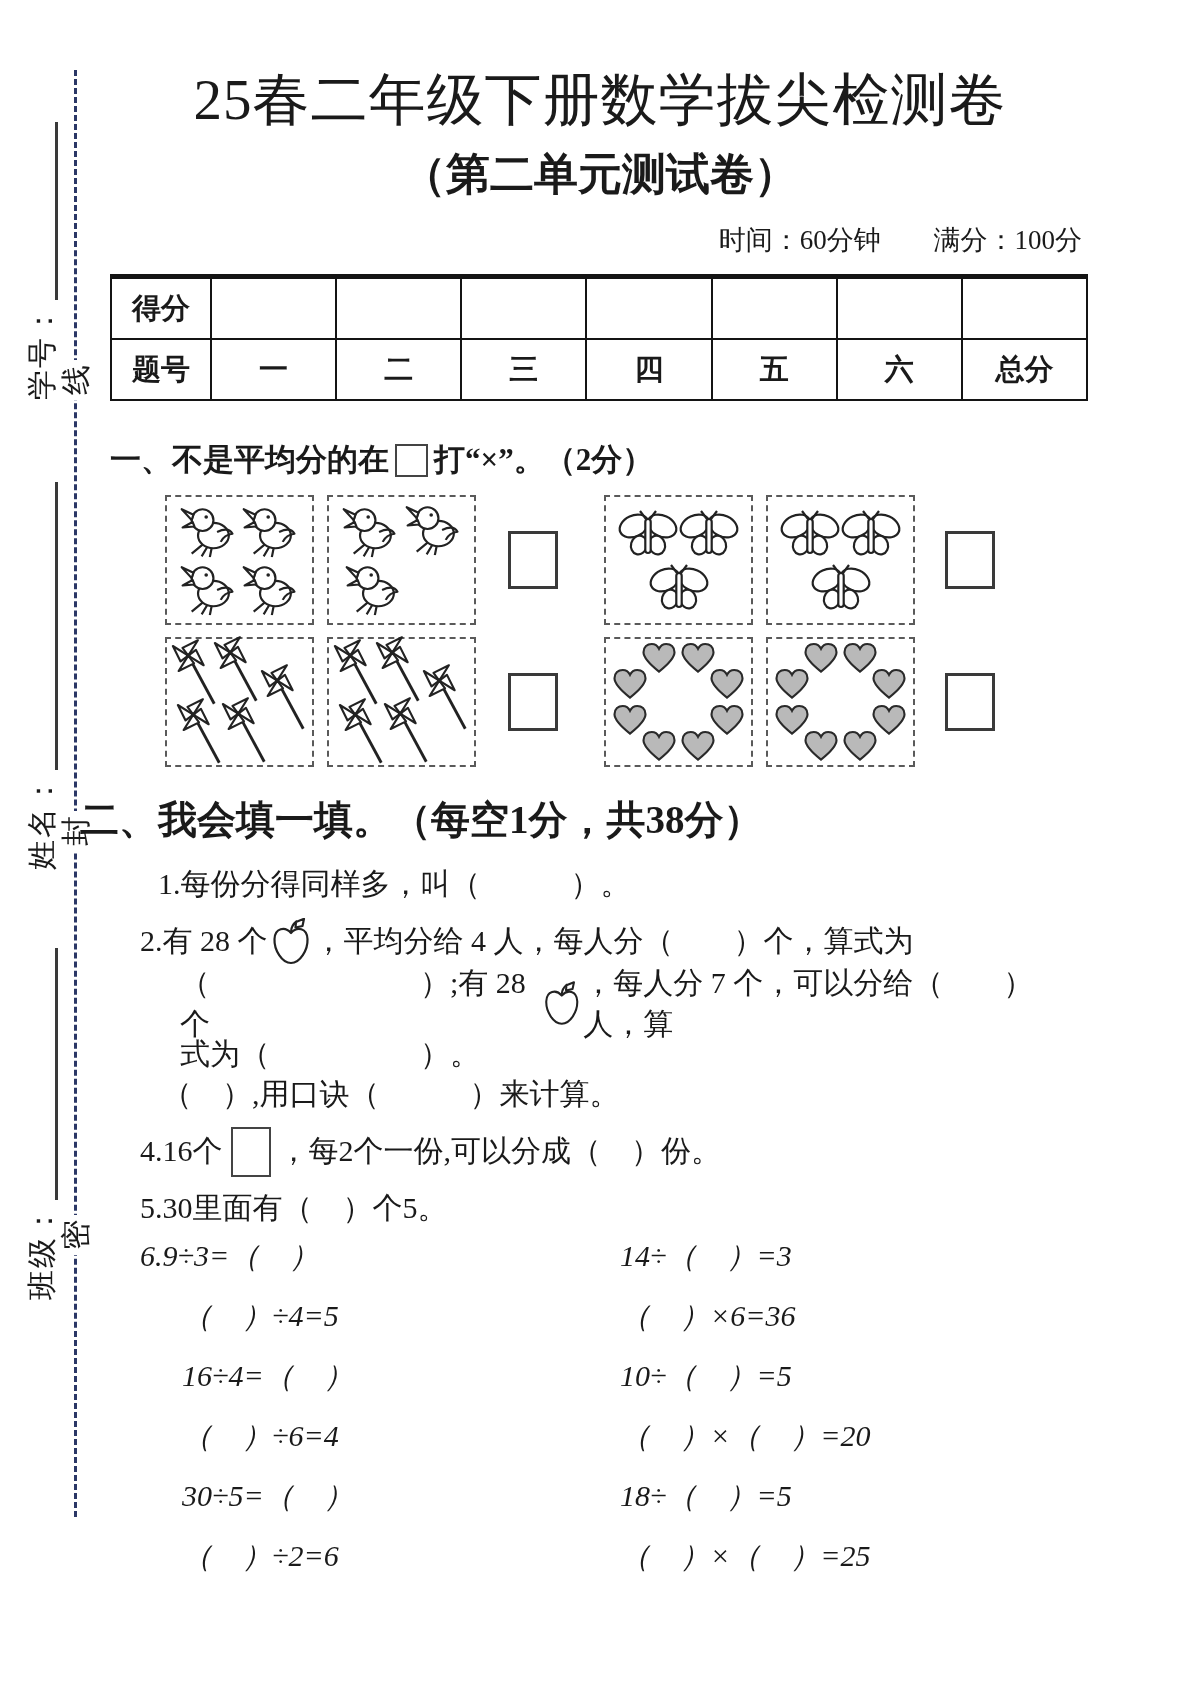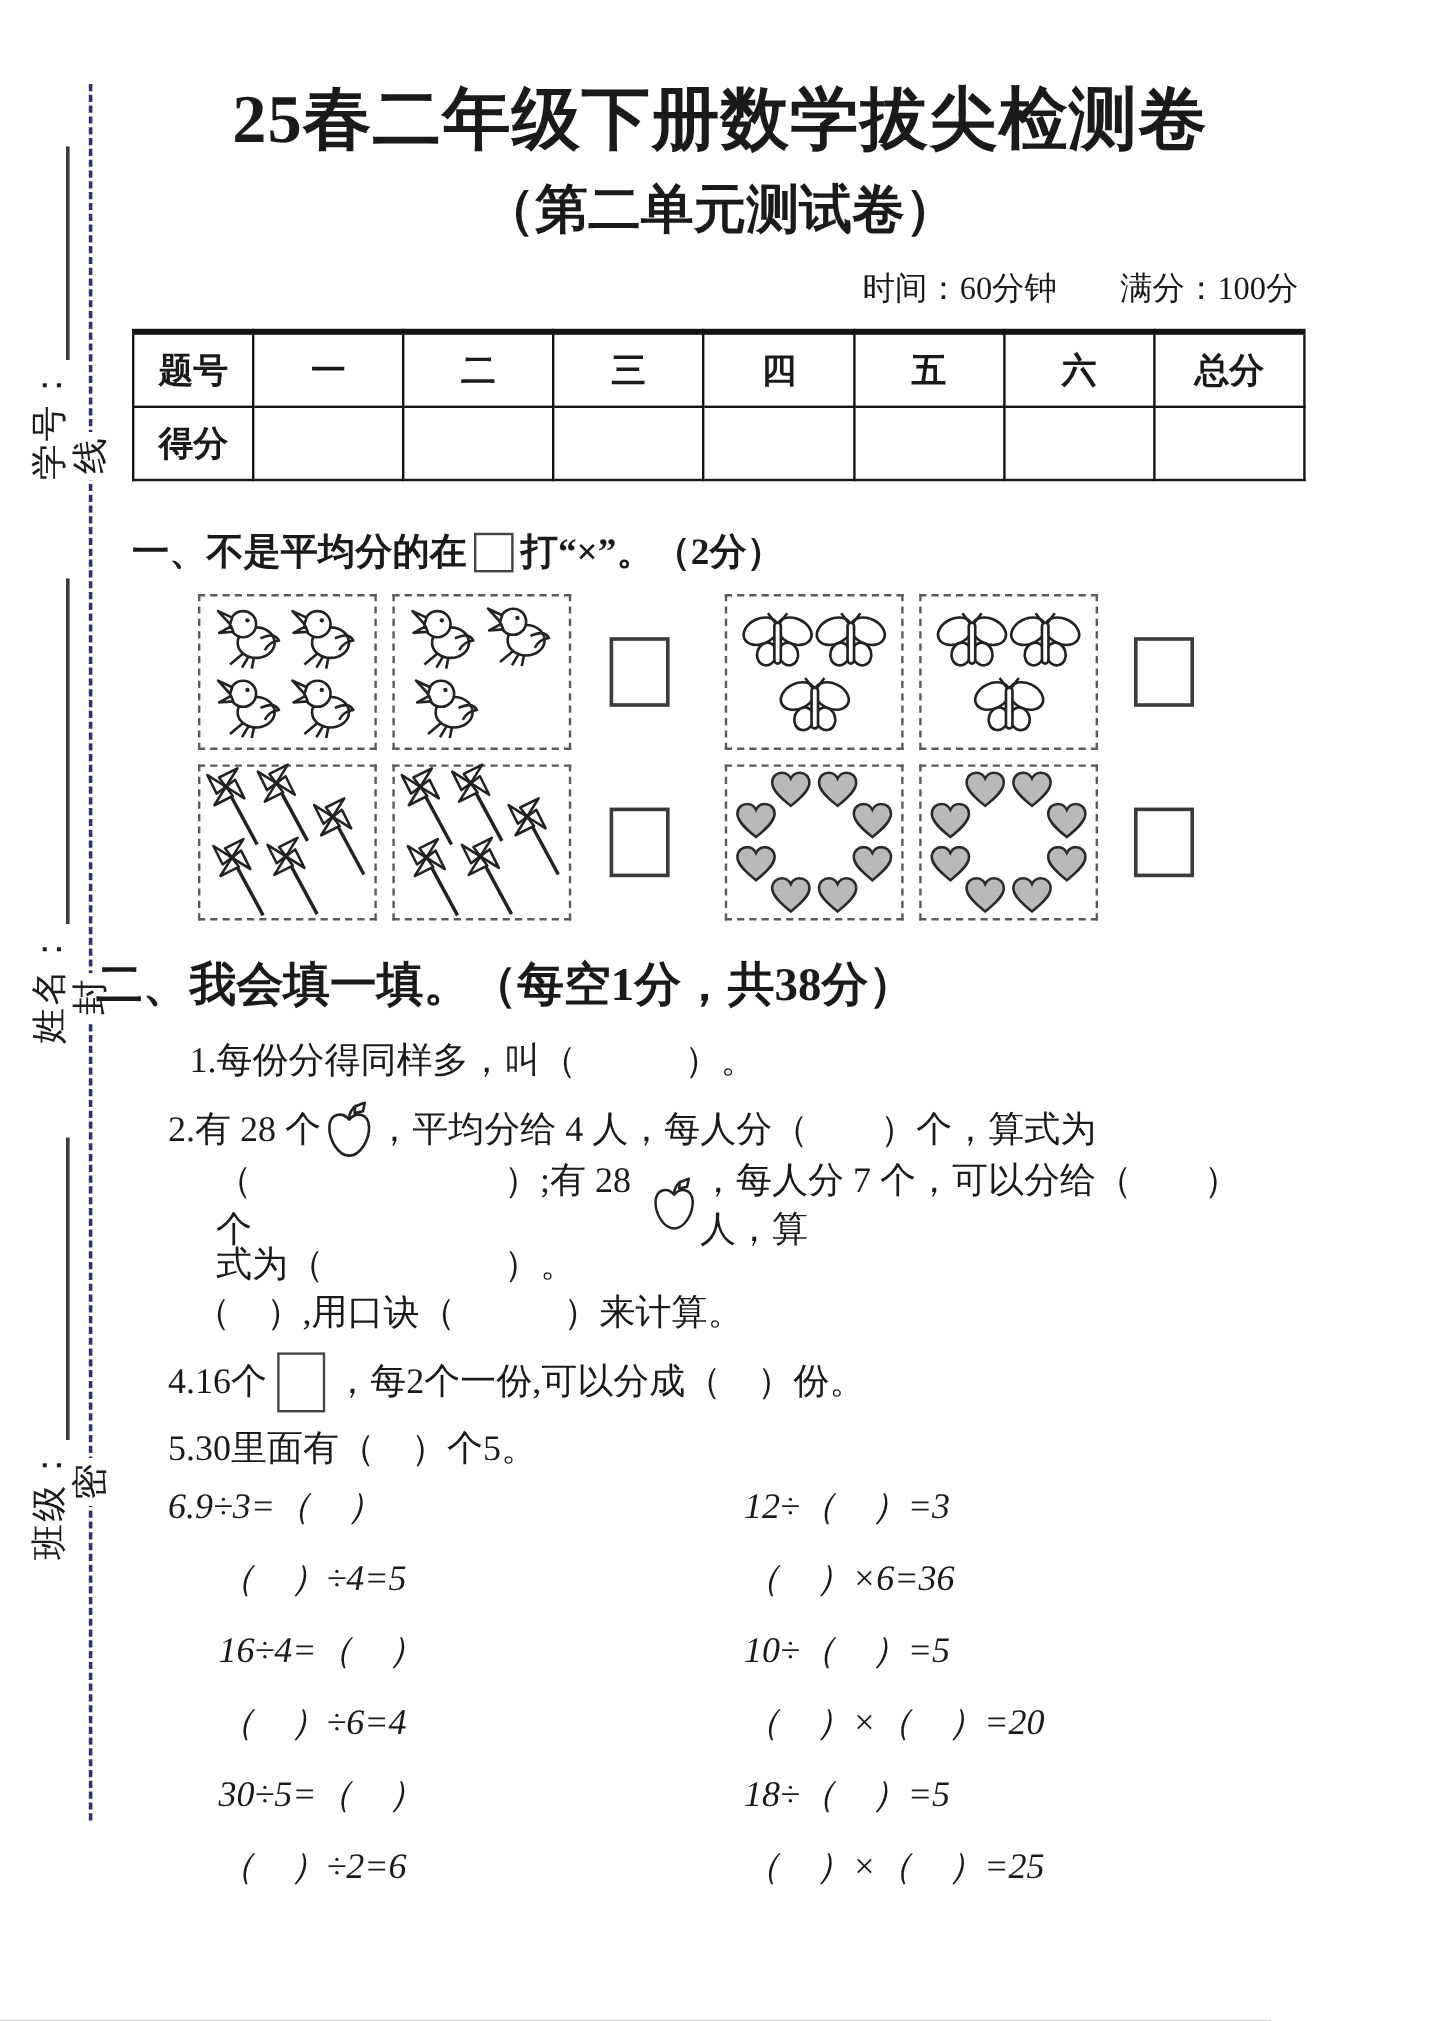--- a/index.html
+++ b/index.html
@@ -11,21 +11,21 @@
              border-left:3.5px dashed #2b3766;}
   .seal-char{position:absolute;left:56px;width:40px;text-align:center;font-size:30px;
              background:#fff;padding:8px 0;transform:rotate(-90deg);line-height:1;}
   .sb-field{position:absolute;height:46px;transform-origin:0 0;transform:rotate(-90deg);
             display:flex;align-items:flex-end;white-space:nowrap;}
   .sb-field .lbl{font-size:30px;letter-spacing:2px;line-height:1.1;}
   .sb-field .blank{display:inline-block;border-bottom:3px solid #3a3a3a;height:34px;margin-left:4px;}
 
   
   .main{position:absolute;left:110px;top:0;width:980px;}
-  .title{margin-top:64px;text-align:center;font-size:57px;font-weight:bold;letter-spacing:1px;line-height:1.25;}
+  .title{margin-top:64px;text-align:center;font-size:57px;font-weight:normal;letter-spacing:1px;line-height:1.25;}
   .subtitle{margin-top:14px;text-align:center;font-size:44px;font-weight:bold;line-height:1.2;}
   .meta{margin-top:20px;text-align:right;font-size:27px;padding-right:8px;}
   .meta span{margin-left:46px;}
 
   
   table.score-table{margin-top:16px;border-collapse:collapse;width:978px;table-layout:fixed;
                     border-top:5px solid #141414;}
   table.score-table th,table.score-table td{border:2.5px solid #141414;height:59px;
       text-align:center;font-size:29px;font-weight:bold;padding:0;}
   table.score-table .c0{width:98px;}
@@ -140,39 +140,39 @@
     <div class="title">25春二年级下册数学拔尖检测卷</div>
     <div class="subtitle">（第二单元测试卷）</div>
 
     <div class="meta">
       <span>时间：60分钟</span>
       <span>满分：100分</span>
     </div>
 
     <table class="score-table">
       <tbody>
+        <tr id="st-score">
+            <th class="c0">得分</th>
+            <td></td>
+            <td></td>
+            <td></td>
+            <td></td>
+            <td></td>
+            <td></td>
+            <td></td>
+          </tr>
         <tr id="st-header">
             <th class="c0">题号</th>
             <th>一</th>
             <th>二</th>
             <th>三</th>
             <th>四</th>
             <th>五</th>
             <th>六</th>
             <th>总分</th>
-          </tr>
-        <tr id="st-score">
-            <th class="c0">得分</th>
-            <td></td>
-            <td></td>
-            <td></td>
-            <td></td>
-            <td></td>
-            <td></td>
-            <td></td>
           </tr>
       </tbody>
     </table>
 
     <div class="s1-heading">
       <span>一、不是平均分的在</span>
       <span class="inline-square"></span>
       <span>打“×”。（2分）</span>
     </div>
 
@@ -354,21 +354,21 @@
       <div class="qflex q4">
         <span>4.16个</span>
         <span class="inline-tall-square"></span>
         <span>，每2个一份,可以分成（　）份。</span>
       </div>
 
       <div class="line q5">5.30里面有（　）个5。</div>
 
       <div class="q6" id="q6-grid">
           <div class="eq">6.9÷3=（　）</div>
-          <div class="eq">12÷（　）=3</div>
+          <div class="eq">14÷（　）=3</div>
           <div class="eq indent">（　）÷4=5</div>
           <div class="eq">（　）×6=36</div>
           <div class="eq indent">16÷4=（　）</div>
           <div class="eq">10÷（　）=5</div>
           <div class="eq indent">（　）÷6=4</div>
           <div class="eq">（　）×（　）=20</div>
           <div class="eq indent">30÷5=（　）</div>
           <div class="eq">18÷（　）=5</div>
           <div class="eq indent">（　）÷2=6</div>
           <div class="eq">（　）×（　）=25</div>

